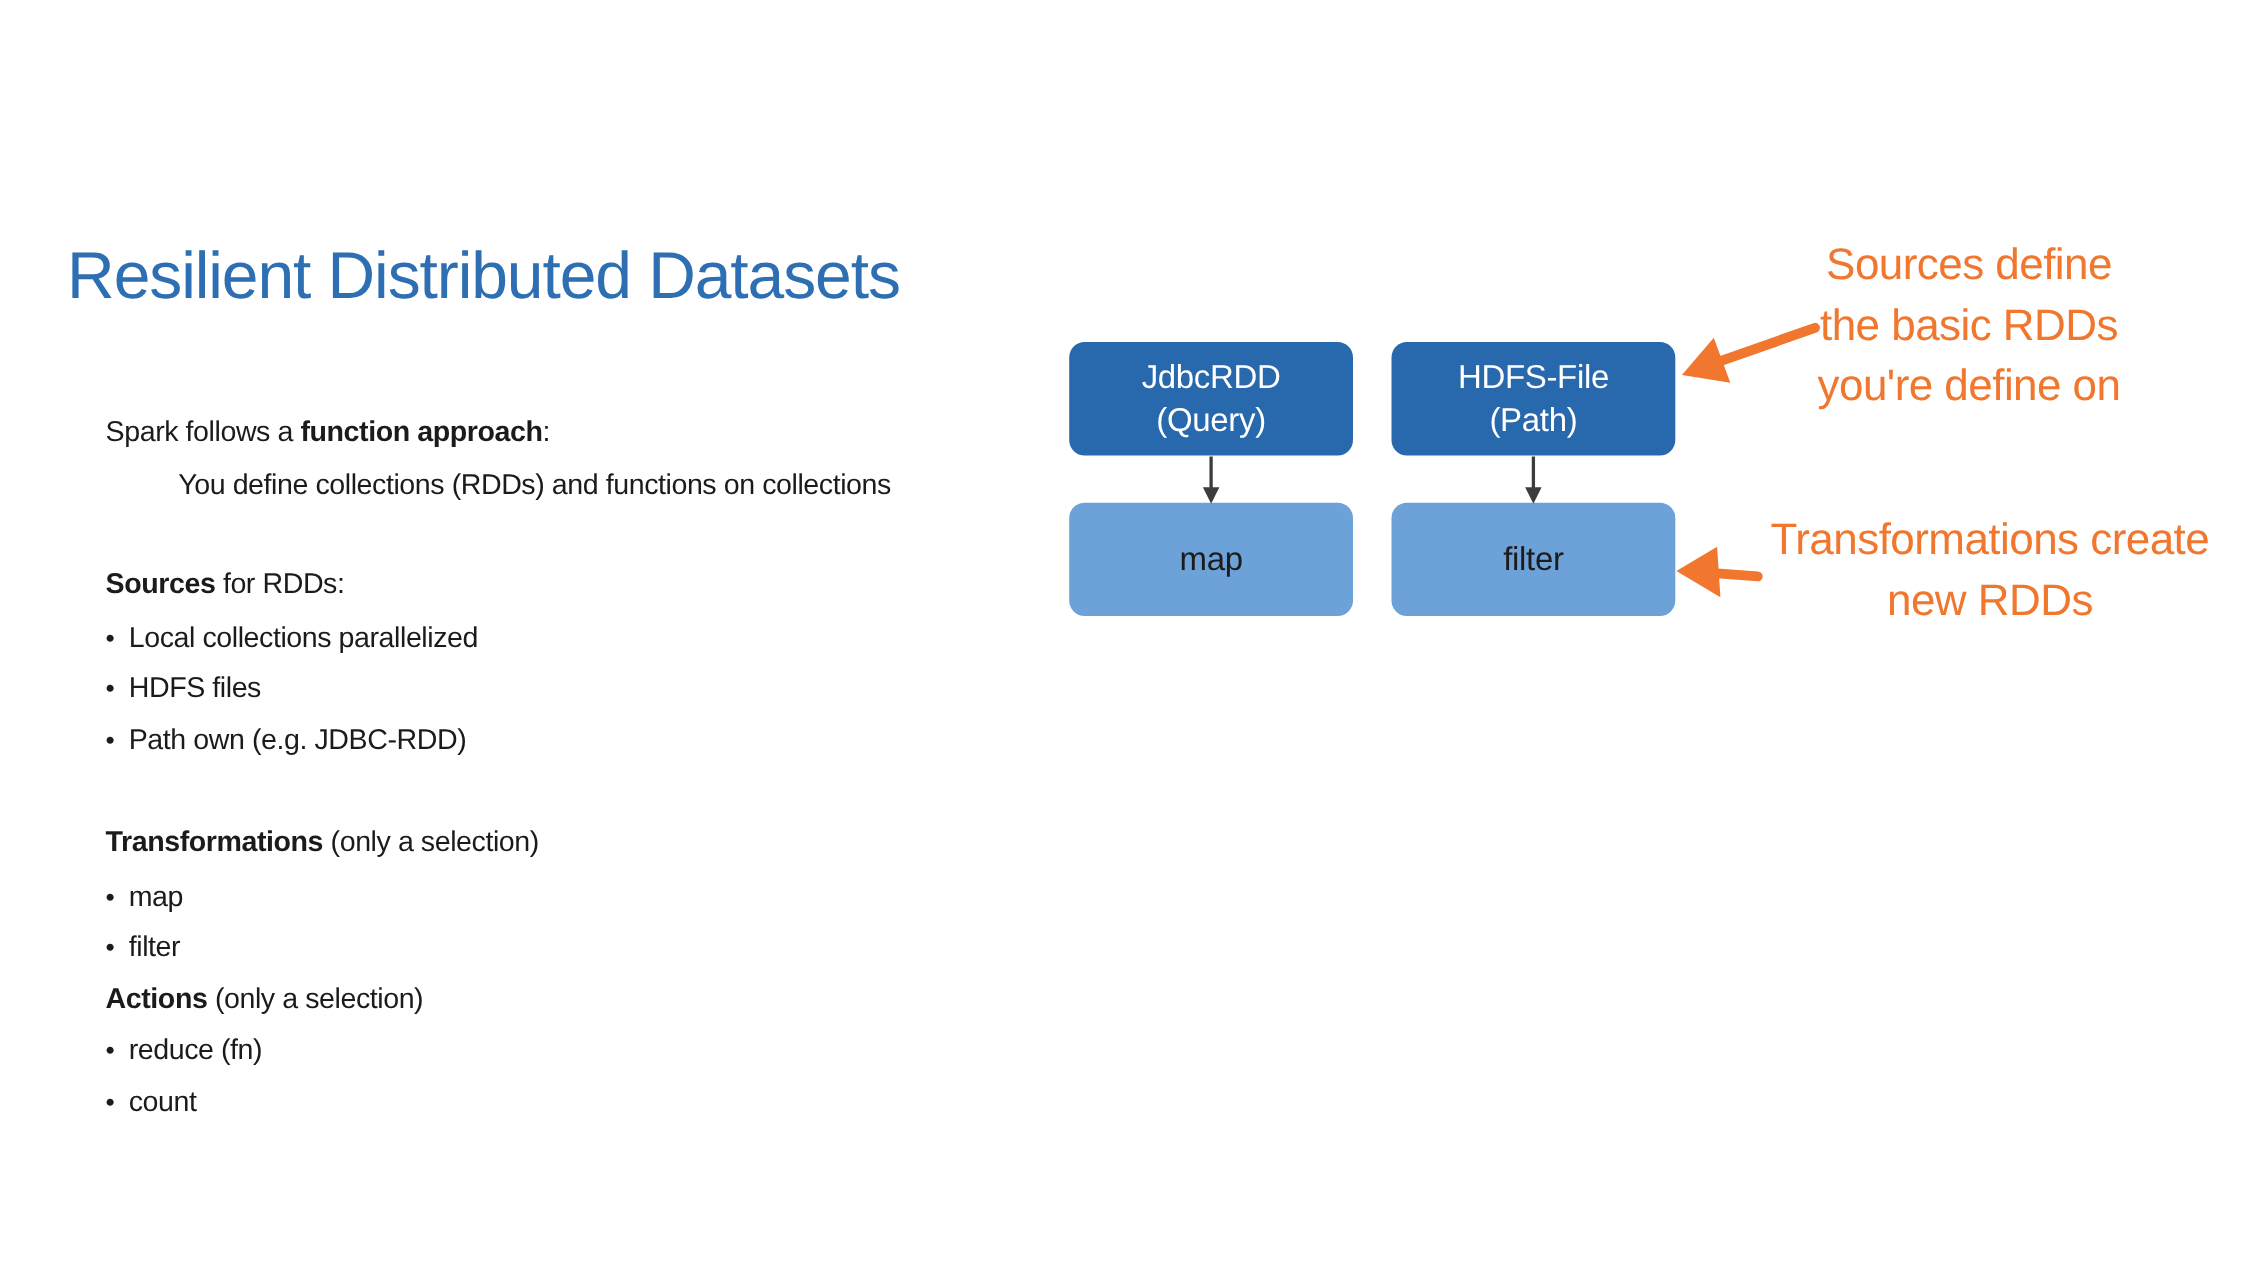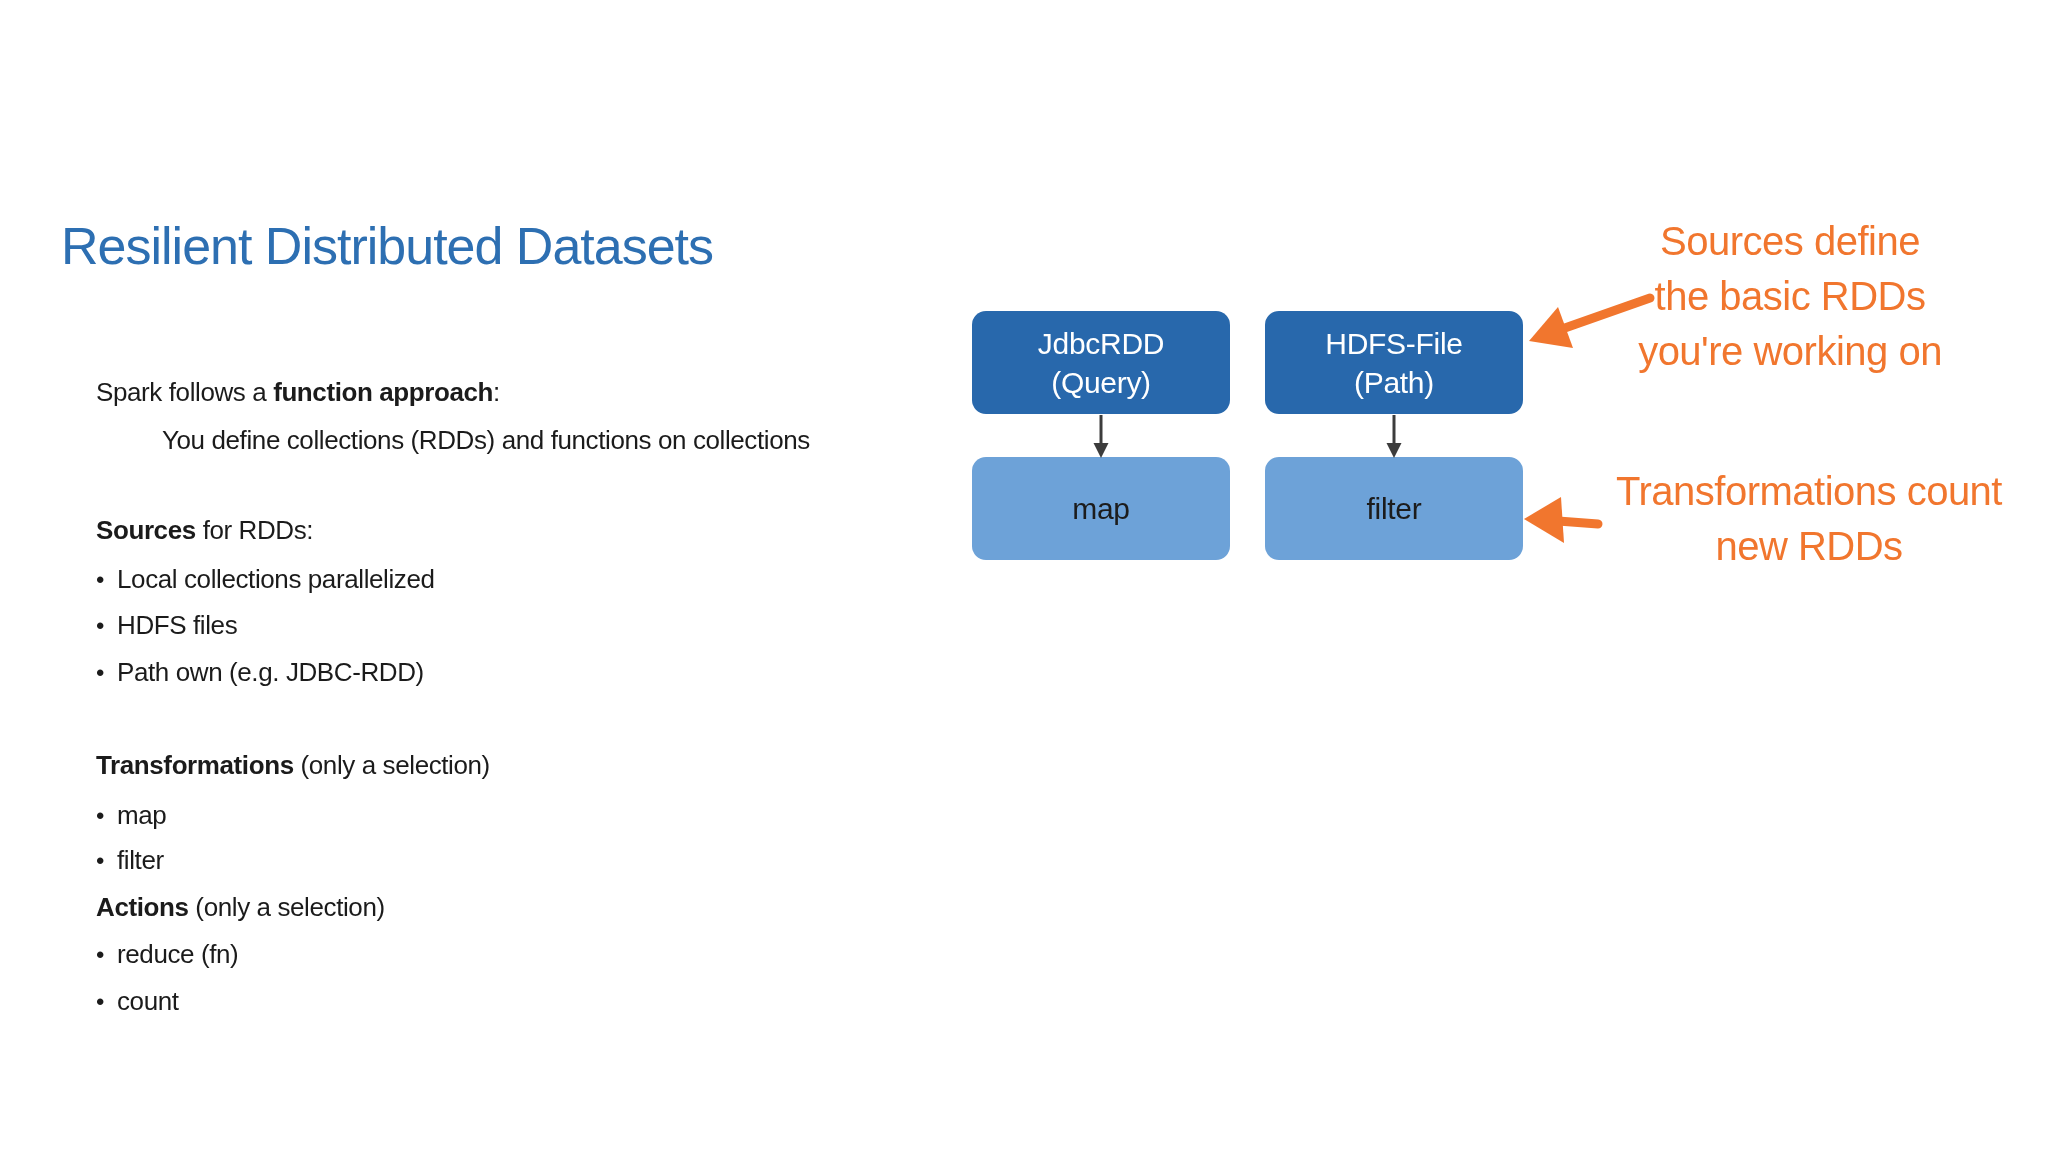--- a/index.html
+++ b/index.html
@@ -7,21 +7,21 @@
     position:relative;width:2048px;height:1152px;background:#ffffff;overflow:hidden;
     font-family:"Liberation Sans",sans-serif;color:#1b1b1b;
   }
   .abs{position:absolute;}
   
   #title{
     left:60px;top:68px;font-size:110px;line-height:1.05;letter-spacing:-2px;
     color:#2d6fb2;font-weight:400;white-space:nowrap;
   }
   #subtitle{
-    left:61px;top:216px;font-size:52px;letter-spacing:-1px;color:#2d6fb2;
+    left:61px;top:216px;font-size:60px;letter-spacing:-1px;color:#2d6fb2;
     font-weight:400;white-space:nowrap;
   }
   
   .bline{
     position:absolute;left:62px;font-size:26px;letter-spacing:-0.4px;
     line-height:34px;white-space:nowrap;color:#1b1b1b;margin-left:34px;
   }
   .bline b{font-weight:bold;}
   .bullet{display:flex;gap:13px;align-items:baseline;}
   .dot{font-size:24px;}
@@ -99,24 +99,24 @@
   <div class="dbox light" style="left:972px;top:457px">
     <div>map</div>
   </div>
   <div class="dbox light" style="left:1265px;top:457px">
     <div>filter</div>
   </div>
 
   <div class="note" style="left:1600px;top:214px;width:380px">
     <div>Sources define</div>
     <div>the basic RDDs</div>
-    <div>you're working on</div>
+    <div>you're define on</div>
   </div>
   <div class="note" style="left:1597px;top:464px;width:424px">
-    <div>Transformations count</div>
+    <div>Transformations create</div>
     <div>new RDDs</div>
   </div>
 
   <svg id="svg-overlay" width="2048" height="1152" viewBox="0 0 2048 1152">
 
     <g>
       <line x1="1101" y1="415" x2="1101" y2="445" stroke="#3c3c3c" stroke-width="3"></line>
       <polygon points="1101,458 1093.5,443 1108.5,443" fill="#3c3c3c"></polygon>
     </g>
     <g>

